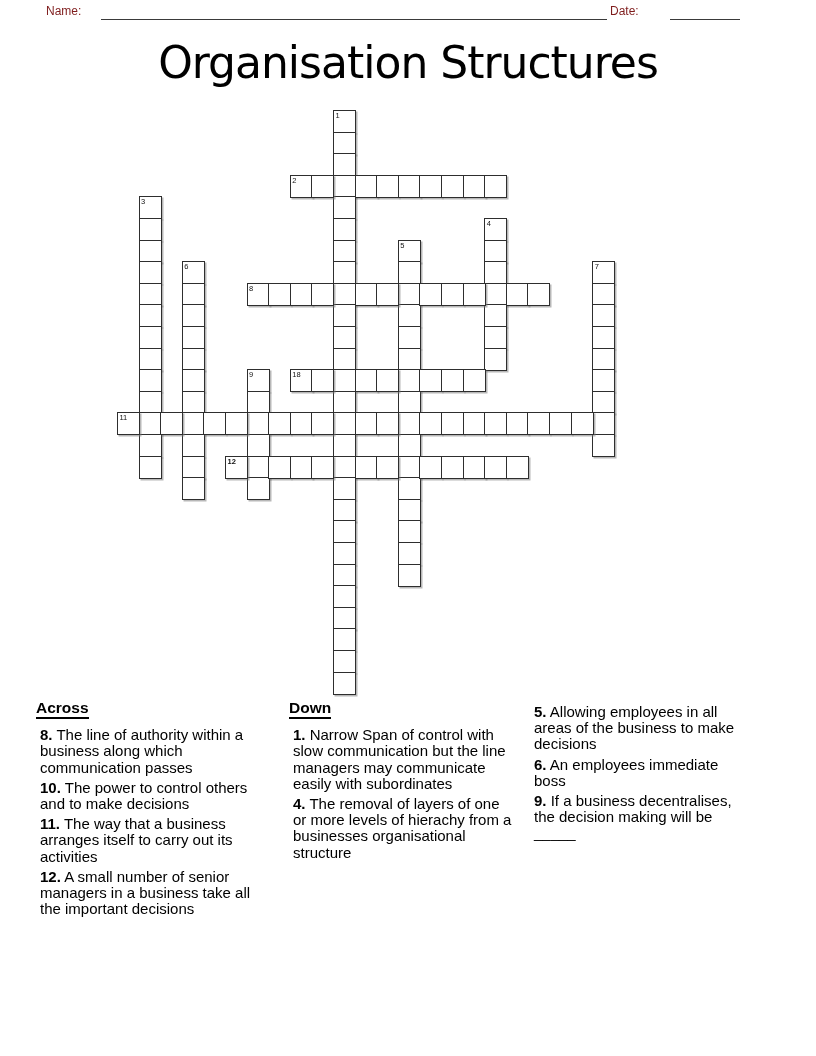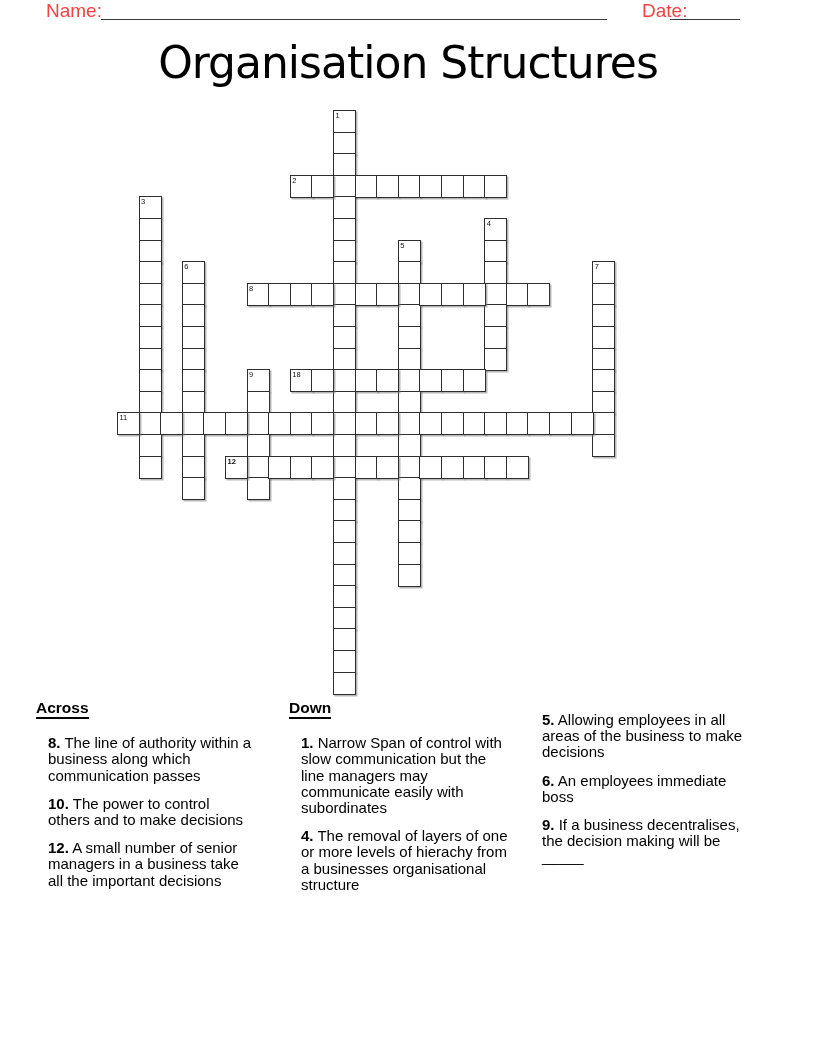--- a/index.html
+++ b/index.html
@@ -1,21 +1,21 @@
 <!DOCTYPE html>
 <html><head>
 <meta charset="utf-8">
 <style>
   html,body{margin:0;padding:0;background:#fff;}
   .page{
     position:relative;width:816px;height:1056px;background:#ffffff;
     font-family:"Liberation Sans",sans-serif;color:#000;overflow:hidden;
   }
   
-  .hdr-label{position:absolute;top:2px;font-size:19px;line-height:18px;color:#ef4444;}
+  .hdr-label{position:absolute;top:2px;font-size:12px;line-height:18px;color:#7f1d1d;}
   .hdr-line{position:absolute;top:0;height:19px;border-bottom:1.6px solid #3a3a3a;}
   
   .title{
     position:absolute;top:38px;left:0;width:816px;text-align:center;
     font-family:"DejaVu Sans","Liberation Sans",sans-serif;
     font-size:44px;line-height:50px;letter-spacing:-1px;font-weight:500;color:#000;
   }
   
   .grid{position:absolute;left:0;top:0;width:816px;height:700px;}
   .cell{
@@ -26,32 +26,32 @@
   .cellnum{
     position:absolute;top:0;left:1.5px;font-size:7.5px;line-height:9px;
     font-family:"Liberation Sans",sans-serif;color:#111;
   }
   
   .cluecol{position:absolute;top:700px;font-size:15px;line-height:16.2px;color:#000;}
   .clue-header{
     display:inline-block;font-weight:bold;font-size:15.5px;
     border-bottom:2px solid #000;padding-bottom:1px;margin-bottom:4px;
   }
-  .clue{margin:12px;}
+  .clue{margin:4px;}
   .clue b{font-weight:bold;}
   .clue.gap{margin-top:5px;}
 </style>
 </head>
 <body>
 
 <div class="page">
 
   <span class="hdr-label" style="left:46px">Name:</span>
   <span class="hdr-line" style="left:101px;width:506px"></span>
-  <span class="hdr-label" style="left:642px">Date:</span>
+  <span class="hdr-label" style="left:610px">Date:</span>
   <span class="hdr-line" style="left:670px;width:70px"></span>
 
   <div class="title">Organisation Structures</div>
 
   <div class="grid" id="grid">
       <div class="cell" style="left: 333px; top: 110px;">
         <span class="cellnum">1</span>
       </div>
       <div class="cell" style="left: 333px; top: 131.6px;"></div>
       <div class="cell" style="left: 333px; top: 153.2px;"></div>
@@ -224,20 +224,24 @@
     <div class="clue-header">Across</div>
     <div class="clue">
       <b>8.</b>
       <span>The line of authority within a business along which communication passes</span>
     </div>
     <div class="clue">
       <b>10.</b>
       <span>The power to control others and to make decisions</span>
     </div>
     <div class="clue">
+      <b>11.</b>
+      <span>The way that a business arranges itself to carry out its activities</span>
+    </div>
+    <div class="clue">
       <b>12.</b>
       <span>A small number of senior managers in a business take all the important decisions</span>
     </div>
   </div>
 
   <div class="cluecol" style="left:289px;width:232px">
     <div class="clue-header">Down</div>
     <div class="clue">
       <b>1.</b>
       <span>Narrow Span of control with slow communication but the line managers may communicate easily with subordinates</span>

